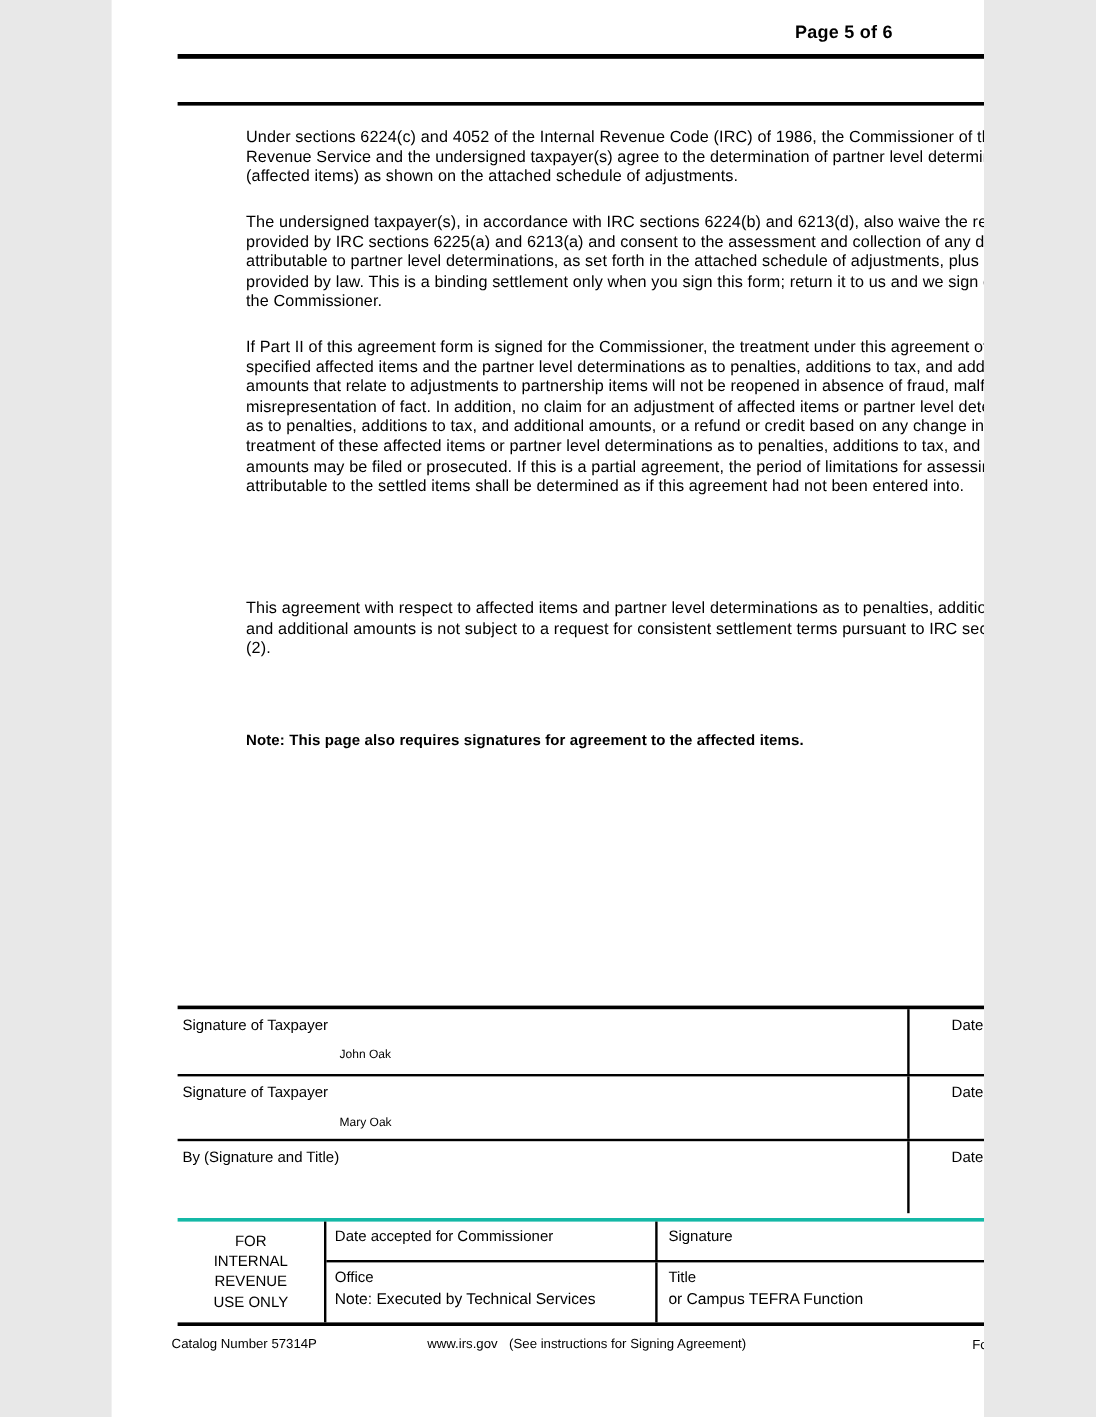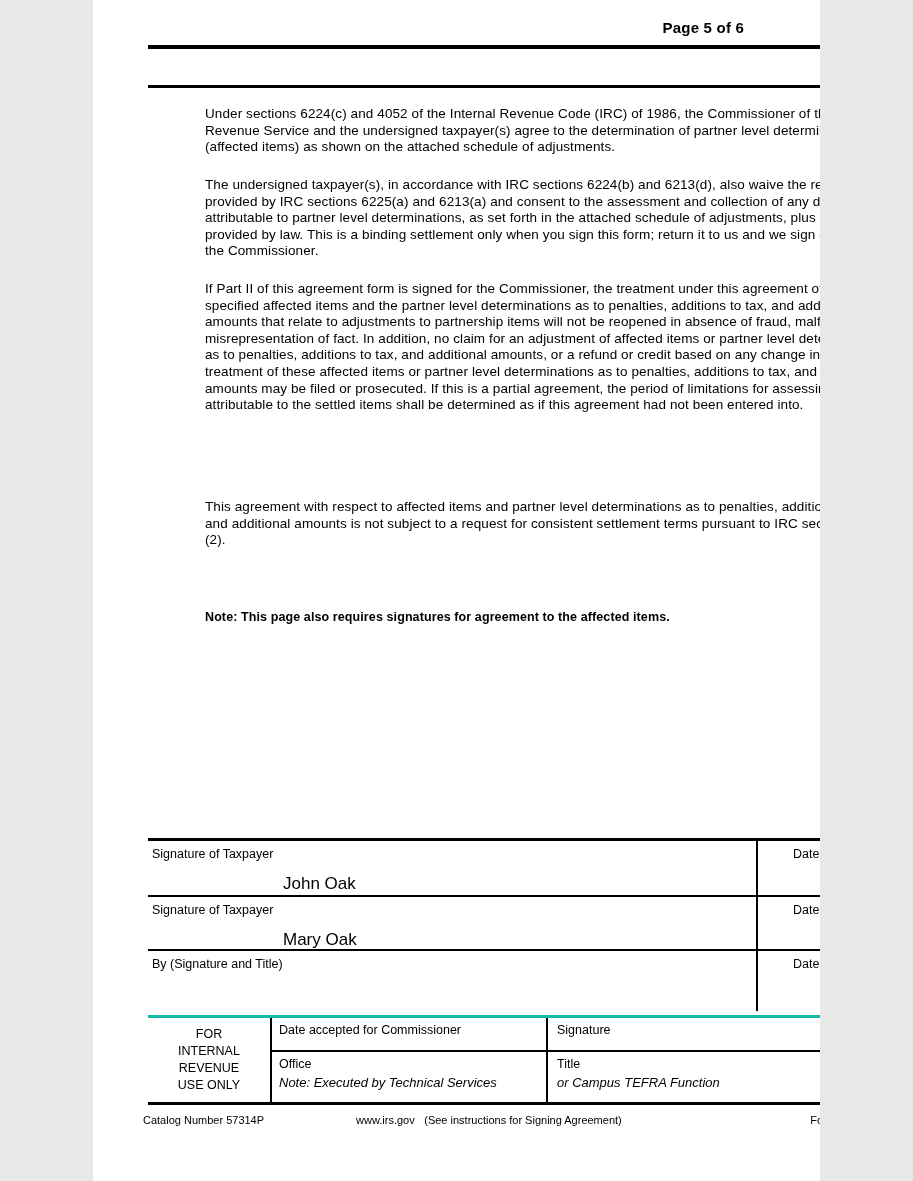--- a/index.html
+++ b/index.html
@@ -81,21 +81,21 @@
   }
   .sig-row { display: flex; gap: 32px; }
   .sig-row.sep { border-bottom: 2px solid #000; }
   .sig-left {
     flex: 1 1 auto;
     padding: 6px 0 0 4px;
   }
   .sig-label { font-size: 12.5px; }
   .sig-name {
     margin: 13px 0 0 131px;
-    font-size: 17px;
+    font-size: 10px;
   }
   .sig-right {
     width: 195px;
     flex: 0 0 195px;
     border-left: 2px solid #000;
     padding: 6px 0 0 9px;
   }
   .date-label { font-size: 12.5px; margin-left: 26px; }
   .r1 { height: 56px; }
   .r2 { height: 54px; }
@@ -125,21 +125,21 @@
   .iu-main { flex: 1 1 auto; display: flex; flex-direction: column; }
   .iu-row { display: flex; flex: 1 1 auto; }
   .iu-row.top { border-bottom: 2px solid #000; }
   .iu-cell-l {
     flex: 0 0 276px;
     border-right: 2px solid #000;
     padding: 5px 17px 0 7px;
   }
   .iu-cell-r { flex: 1 1 auto; padding: 5px 0 0 9px; }
   .iu-label { font-size: 12.5px; }
-  .iu-sub { font-size: 13px; margin-top: 4px; font-style: italic; }
+  .iu-sub { font-size: 13px; margin-top: 4px; }
   
   .footer { position: absolute; left: 0; top: 1112px; width: 913px; height: 20px; font-size: 11px; }
   .f-catalog { position: absolute; left: 50px; top: 2px; }
   .f-site { position: absolute; left: 263px; top: 2px; }
   .f-instructions { position: absolute; left: 50px; width: 760px; text-align: center; top: 2px; }
   .f-form { position: absolute; right: 55px; top: 0; }
   .f-form .num { font-size: 13.5px; font-weight: bold; }
 </style>
 </head>
 <body>

